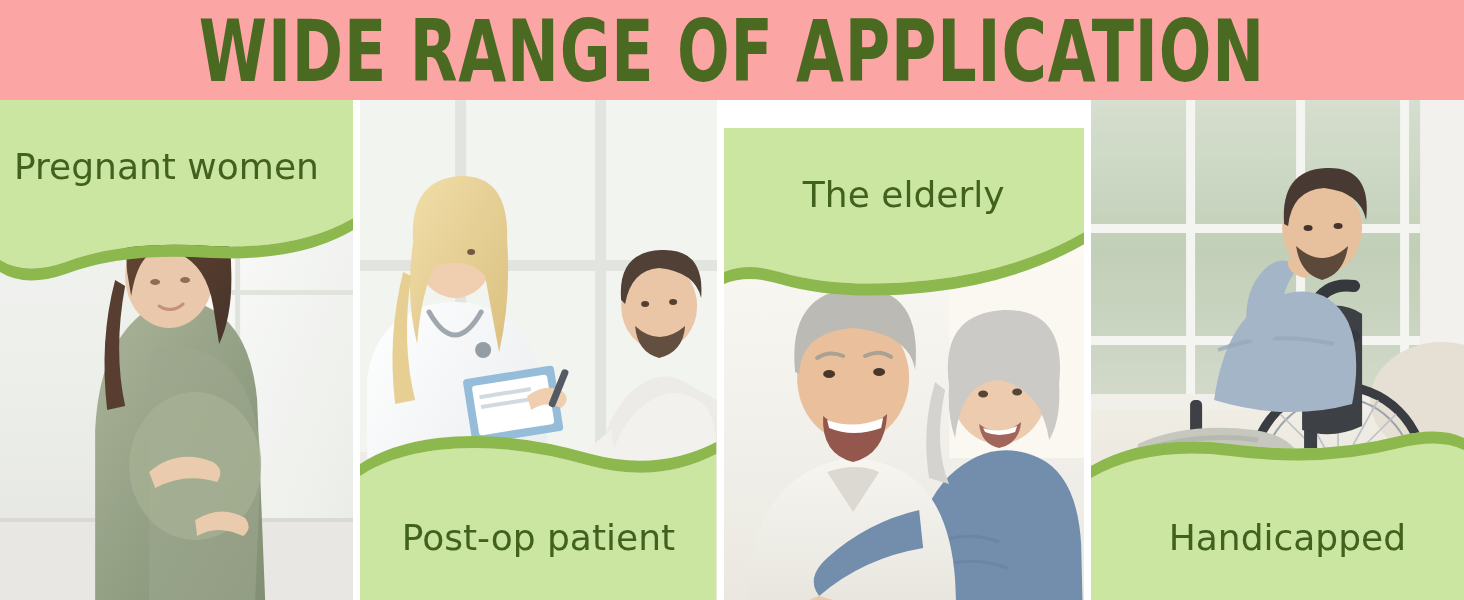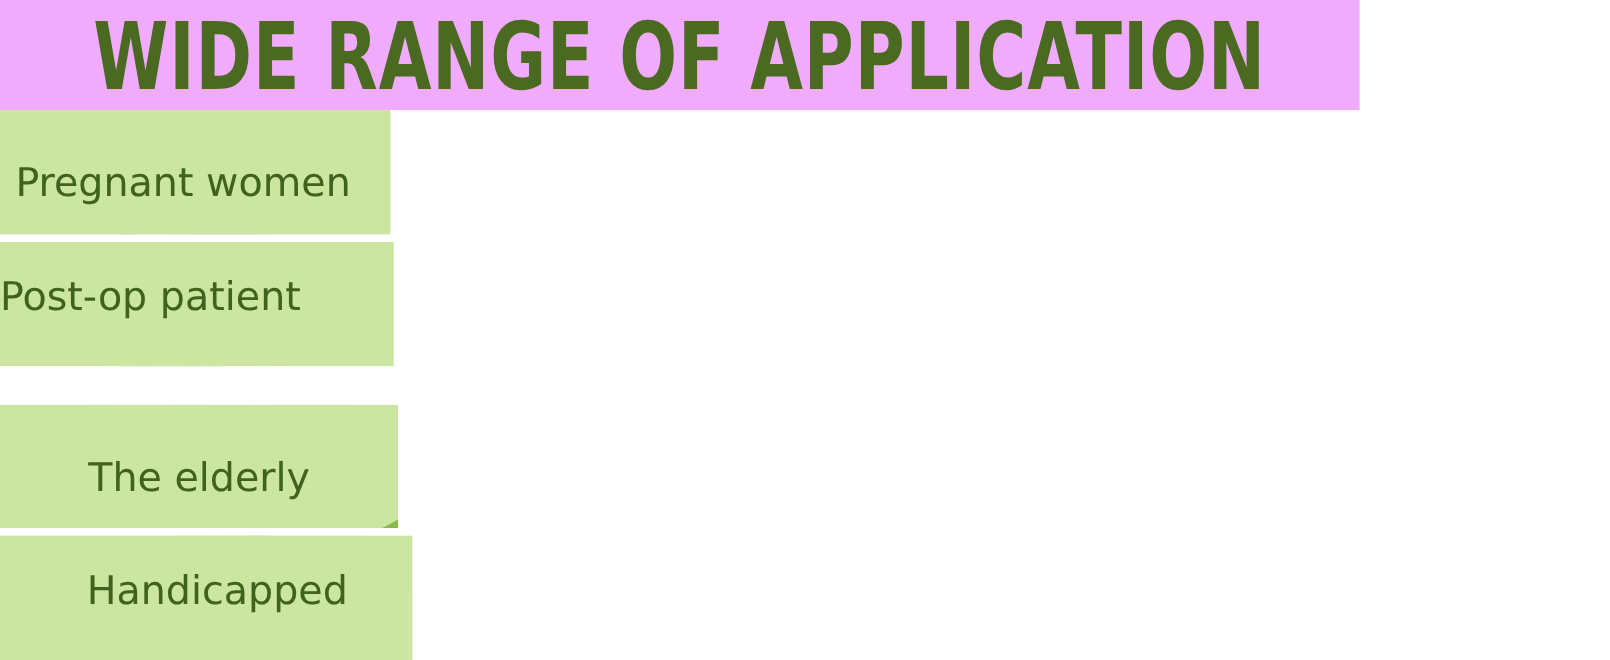--- a/index.html
+++ b/index.html
@@ -18,26 +18,26 @@
     width: 1464px;
     height: 600px;
     background: #ffffff;
   }
 
   
   .title-bar {
     position: absolute;
     left: 0;
     top: 0;
-    width: 1236px;
+    width: 1464px;
     height: 100px;
     display: flex;
     align-items: center;
     justify-content: center;
-    background: #f0abfc;
+    background: #fca5a5;
   }
   .title-text {
     font-family: "DejaVu Sans", sans-serif;
     font-weight: 700;
     font-size: 72px;
     line-height: 76px;
     letter-spacing: 1px;
     color: #4a6a22;
     white-space: nowrap;
     transform: scaleX(0.86) scaleY(1.18);
@@ -48,21 +48,20 @@
   
   .panels {
     position: absolute;
     left: 0;
     top: 100px;
     width: 1464px;
     height: 500px;
     display: flex;
     gap: 7px;
     background: #ffffff;
-    flex-direction: column;
   }
   .panel {
     position: relative;
     height: 500px;
     overflow: hidden;
     background: #eef1ec;
   }
   .panel-1 { width: 355px; }
   .panel-2 { width: 358px; }
   .panel-3 { width: 362px; margin-top: 28px; }
@@ -100,21 +99,21 @@
     color: #41621e;
     font-family: "DejaVu Sans", sans-serif;
     font-size: 36px;
     font-weight: 400;
     letter-spacing: 0px;
     white-space: nowrap;
   }
   .label-top { top: 46px; }
   .label-bottom { bottom: 42px; }
   .label-left   { text-align: left;   padding-left: 14px; }
-  .label-center { text-align: left; }
+  .label-center { text-align: center; }
   .label-mid    { text-align: center; padding-right: 18px; }
   .label-pad    { text-align: center; padding-left: 10px; }
 </style>
 </head>
 <body>
 
 <div class="banner">
 
   <div class="title-bar">
     <div class="title-text">WIDE RANGE OF APPLICATION</div>

